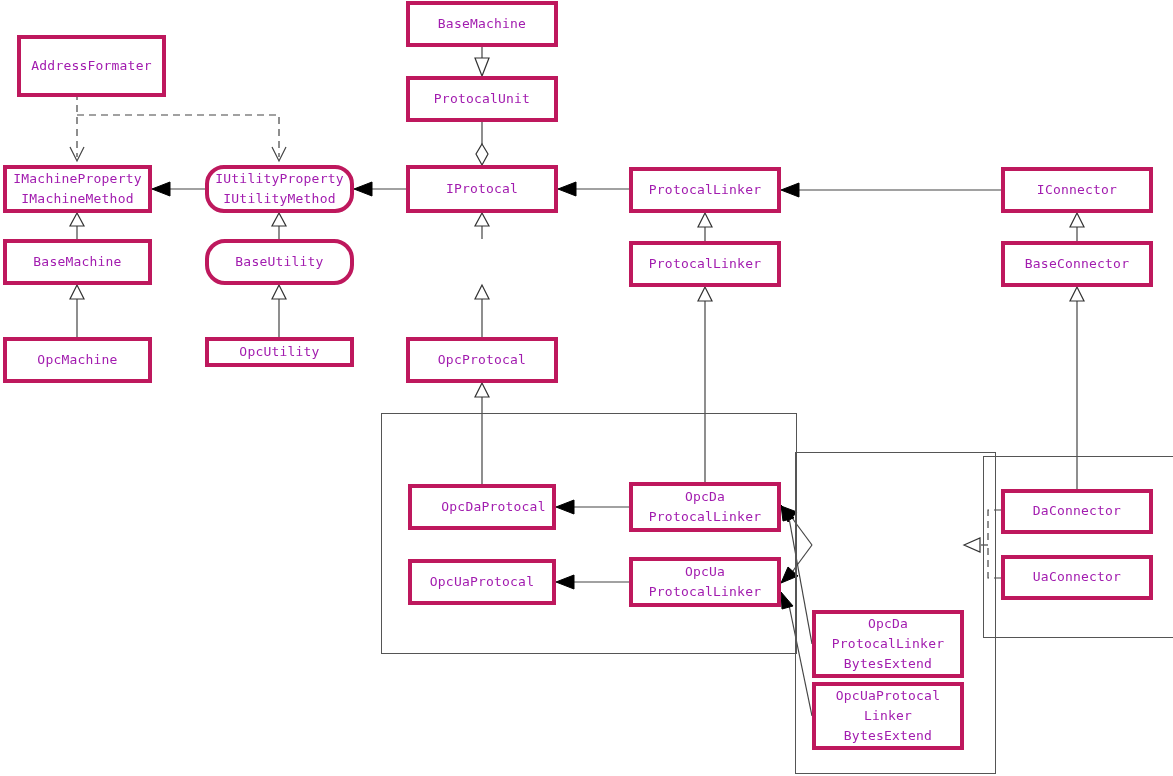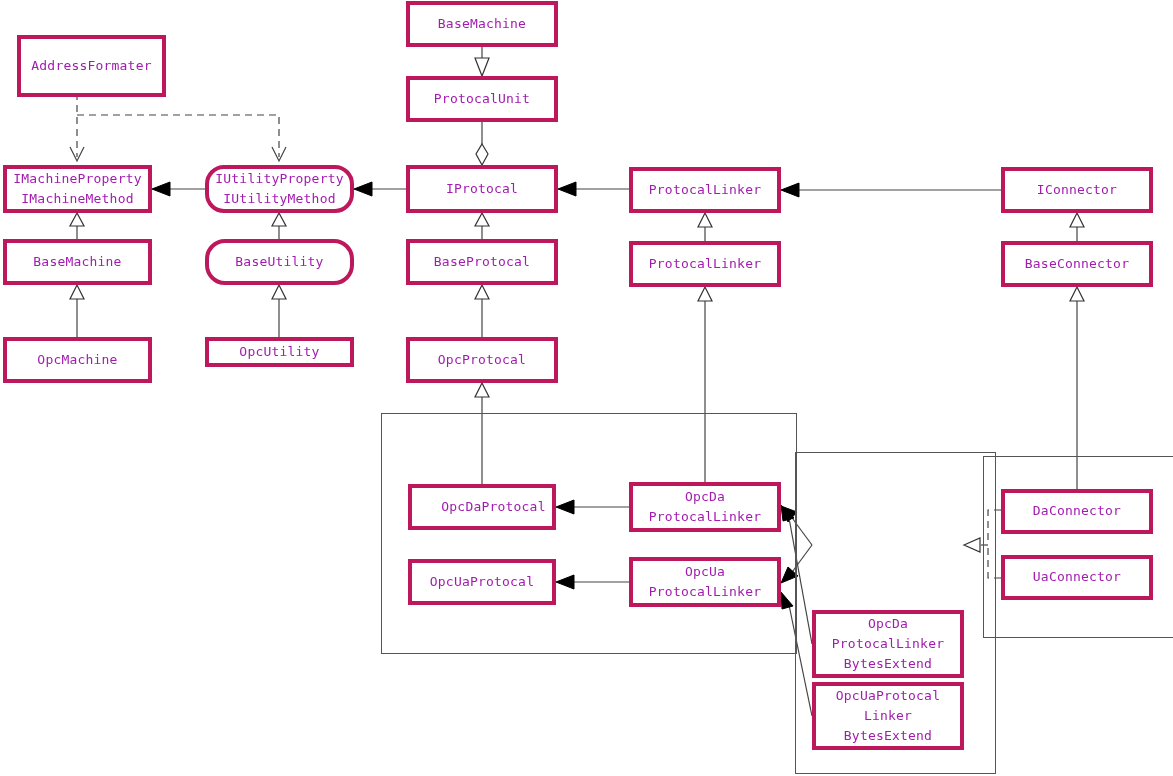--- a/index.html
+++ b/index.html
@@ -236,21 +236,20 @@
   <div class="uml-box" style="left:406px; top:165px; width:152px; height:48px;">IProtocal</div>
 
   <div class="uml-box" style="left:629px; top:167px; width:152px; height:46px;">ProtocalLinker</div>
 
   <div class="uml-box" style="left:1001px; top:167px; width:152px; height:46px;">IConnector</div>
 
   <div class="uml-box" style="left:3px; top:239px; width:149px; height:46px;">BaseMachine</div>
 
   <div class="uml-box" style="left:205px; top:239px; width:149px; height:46px;border-radius:20px;">BaseUtility</div>
 
-  <div class="uml-box" style="left:406px; top:239px; width:152px; height:46px;">BaseProtocal</div>
 
   <div class="uml-box" style="left:629px; top:241px; width:152px; height:46px;">ProtocalLinker</div>
 
   <div class="uml-box" style="left:1001px; top:241px; width:152px; height:46px;">BaseConnector</div>
 
   <div class="uml-box" style="left:3px; top:337px; width:149px; height:46px;">OpcMachine</div>
 
   <div class="uml-box" style="left:205px; top:337px; width:149px; height:30px;">OpcUtility</div>
 
   <div class="uml-box" style="left:406px; top:337px; width:152px; height:46px;">OpcProtocal</div>

